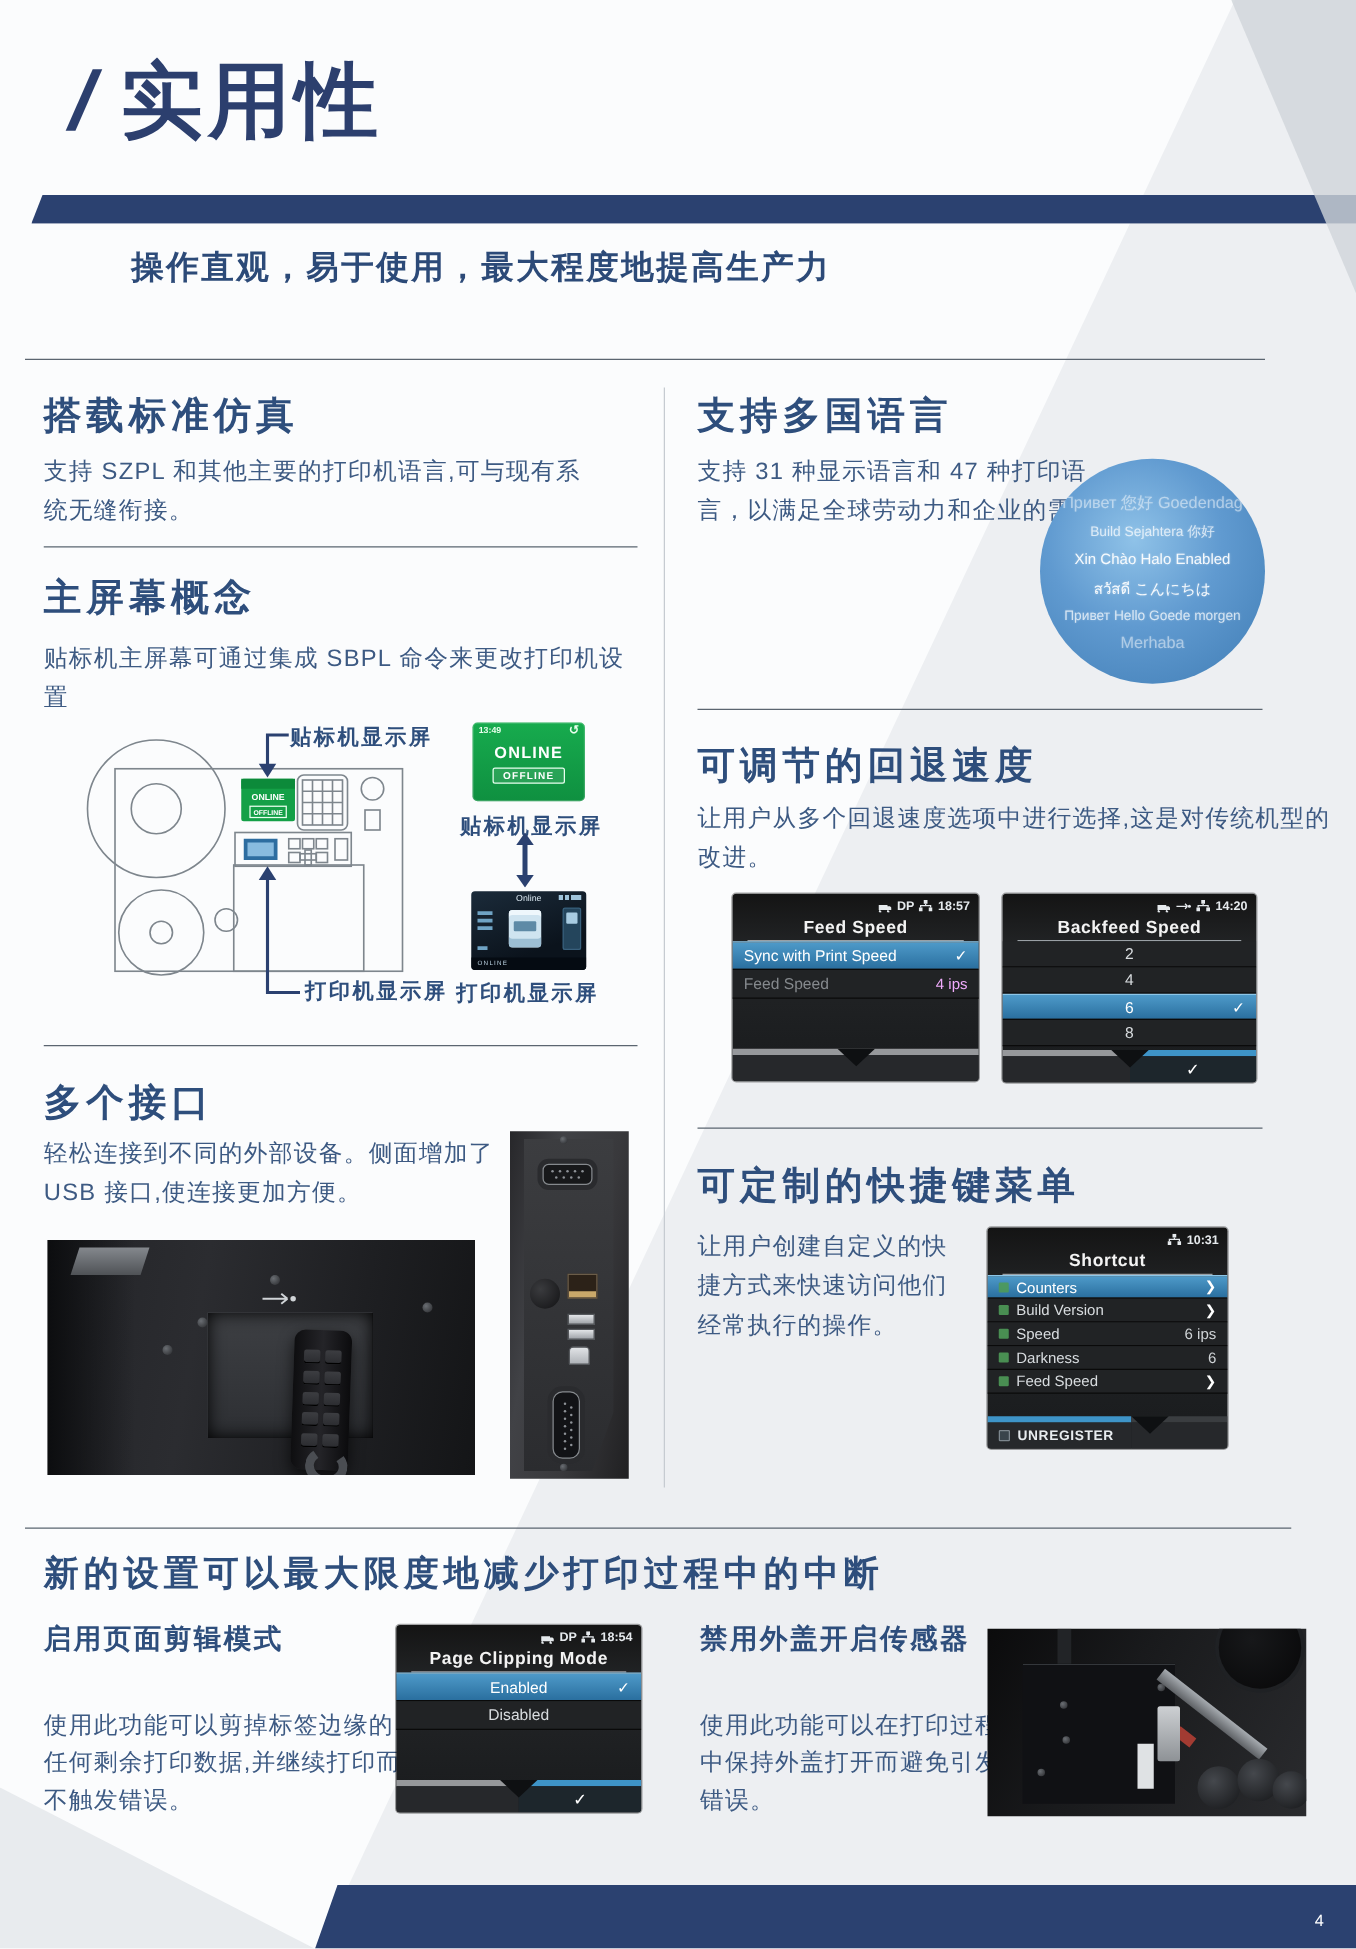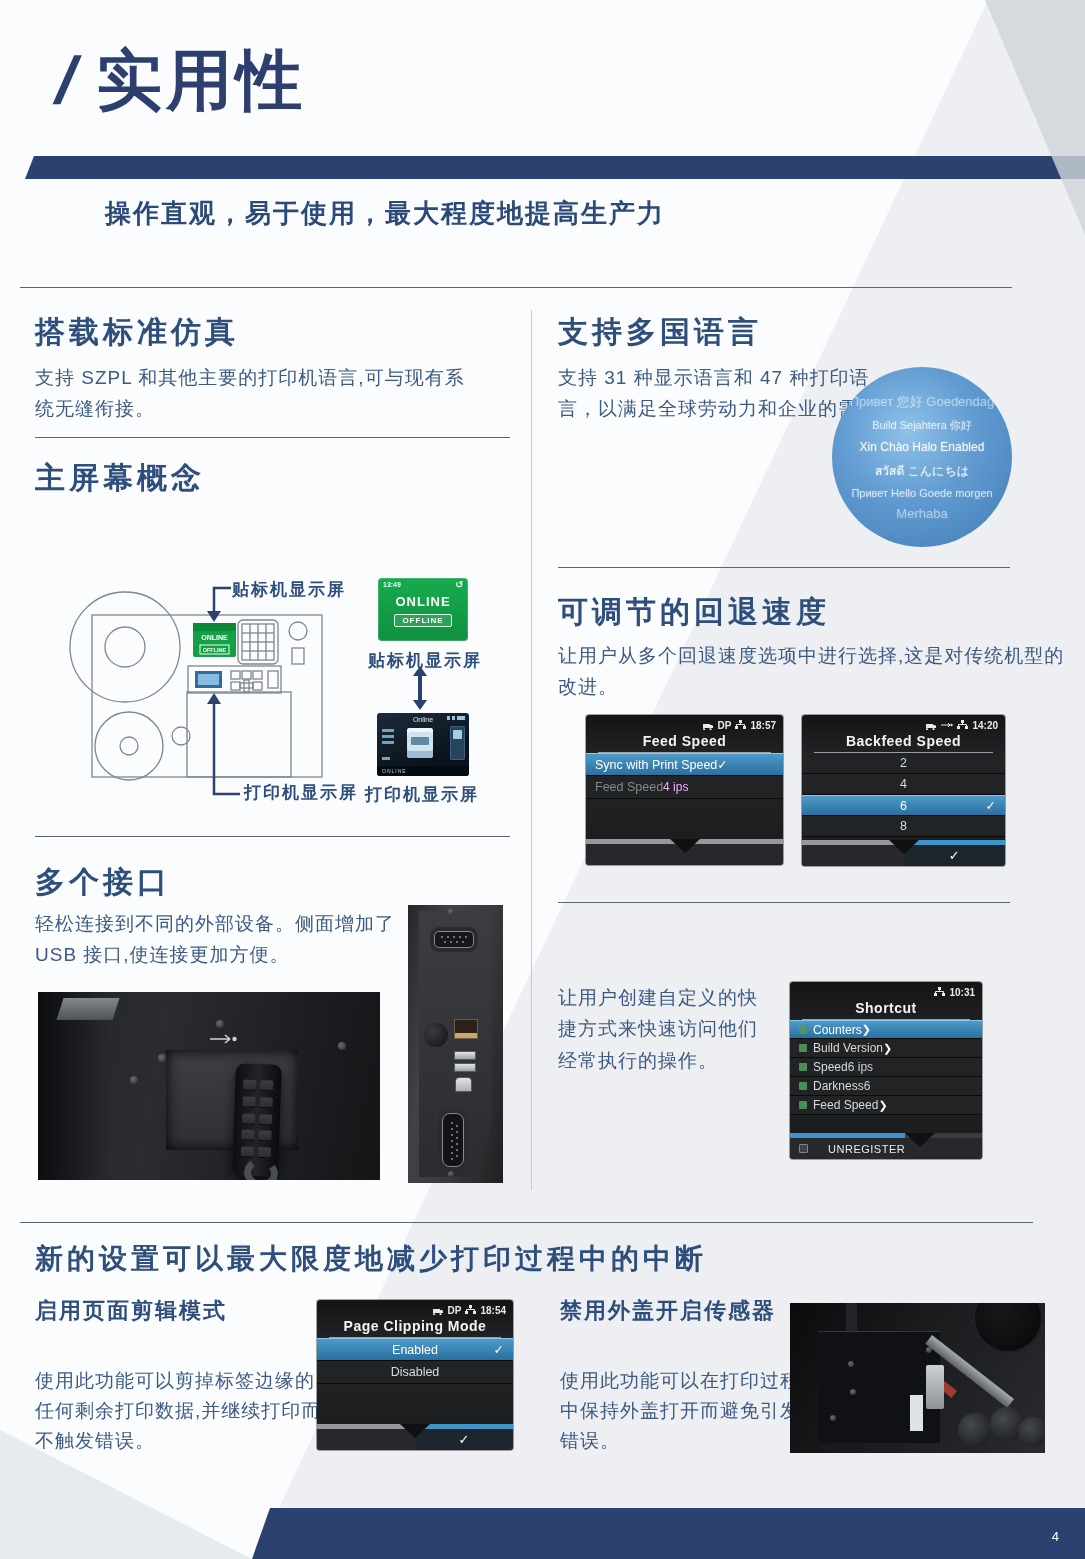--- a/index.html
+++ b/index.html
@@ -69,40 +69,40 @@
   .globe div:nth-child(1),.globe div:nth-child(6){font-size:13px;opacity:.55}
   .globe div:nth-child(2),.globe div:nth-child(5){opacity:.8;font-size:11px}
 
   
   .scr{position:absolute;border-radius:3px;overflow:hidden;z-index:5;color:#e8e8e8;
        background:linear-gradient(180deg,#141414,#232527 30%,#1b1d1f 85%);box-shadow:0 0 0 1px rgba(0,0,0,.35)}
   .st{height:17px;display:flex;justify-content:flex-end;align-items:center;gap:4px;padding:3px 7px 0;
       font-size:10px;font-weight:700;color:#e6eaed}
   .tt{text-align:center;font-size:14px;font-weight:700;color:#f3f3f3;padding-bottom:3px;margin:1px 12px 0;
       border-bottom:1px solid #9aa0a5;letter-spacing:.5px}
-  .srow{display:flex;justify-content:flex-start;align-items:center;height:23px;padding:0 9px;font-size:12.5px;
+  .srow{display:flex;justify-content:space-between;align-items:center;height:23px;padding:0 9px;font-size:12.5px;
         background:#212325;border-bottom:1px solid #0a0a0a;color:#d8dcdf}
   .srow.sm{height:19px;font-size:12px}
   .srow.sel{background:linear-gradient(180deg,#4e9ac9,#2a6f9f);border-top:1px solid #8cc6e8;color:#fff}
   .srow.dim{color:#85898d}
   .srow .val{color:#cfd3d6;font-size:12px}
   .srow.dim .val{color:#f0abfc}
   .srow.c{justify-content:center;position:relative}
   .srow.c .chk{position:absolute;right:9px}
   .chk{font-weight:700;color:#fff}
   .chev{font-size:11px;font-weight:700;color:#fff}
   .ric{width:8px;height:8px;background:#4e9a58;border-radius:1px;display:inline-block;margin-right:6px;opacity:.9}
   .rlab{display:flex;align-items:center}
   .bb{position:absolute;left:0;right:0;bottom:0;height:26px;display:flex;z-index:2}
   .bb .seg{flex:1}
   .strip{height:5px}
   .strip.gray{background:#96989b}.strip.blue{background:#3e94c8}.strip.dk{background:#3a3d40}
   .bar{height:21px;background:#26282b;display:flex;align-items:center;justify-content:center;font-size:13px}
   .bar.dkr{background:#1d262c}
-  .bar.lft{justify-content:space-between;padding-left:9px;font-size:11px;font-weight:400;letter-spacing:.5px;color:#e8ecef}
+  .bar.lft{justify-content:flex-start;padding-left:9px;font-size:11px;font-weight:700;letter-spacing:.5px;color:#e8ecef}
   .notch{position:absolute;top:0;width:0;height:0;border-left:15px solid transparent;border-right:15px solid transparent;
          border-top:14px solid #0e1012;z-index:3}
   .fic{width:9px;height:9px;background:#3a444b;border:1px solid #7d8archive;border:1px solid #7d868d;margin-right:6px;border-radius:1px}
 
   
   .photo{position:absolute;overflow:hidden;z-index:4}
   #ph-usb{left:38px;top:992px;width:342px;height:188px;background:linear-gradient(100deg,#232428 0%,#2b2c30 35%,#1e1f22 70%,#141517 100%)}
   .p-shadeL{position:absolute;left:0;top:0;width:70px;height:100%;background:linear-gradient(90deg,#0c0d0f,rgba(0,0,0,0))}
   .p-bracket{position:absolute;left:22px;top:6px;width:56px;height:22px;background:linear-gradient(180deg,#84888d,#4f5256);transform:skewX(-18deg)}
   .screw{position:absolute;width:8px;height:8px;border-radius:50%;background:radial-gradient(circle at 35% 35%,#6a6e73,#26272a)}
@@ -150,20 +150,21 @@
   <div class="bgshape" id="diagB"></div>
   <div class="abs subtitle z">操作直观，易于使用，最大程度地提高生产力</div>
   <div class="hr" style="left:20px;top:287px;width:992px"></div>
   <div class="vr" style="left:531px;top:310px;height:880px"></div>
 
   <div class="hd" style="left:35px;top:312px">搭载标准仿真</div>
   <div class="bd" style="left:35px;top:362px;width:448px">支持 SZPL 和其他主要的打印机语言,可与现有系统无缝衔接。</div>
   <div class="hr" style="left:35px;top:437px;width:475px"></div>
 
   <div class="hd" style="left:35px;top:458px">主屏幕概念</div>
+  <div class="bd" style="left:35px;top:512px;width:480px">贴标机主屏幕可通过集成 SBPL 命令来更改打印机设置</div>
 
   <svg class="abs z" style="left:35px;top:570px" width="470" height="270" viewBox="0 0 470 270">
     <g fill="none" stroke="#7e868d" stroke-width="1.3">
       <rect x="57" y="45" width="230" height="162"></rect>
       <rect x="152" y="122" width="104" height="85"></rect>
       <circle cx="90" cy="77" r="55"></circle>
         <circle cx="90" cy="77" r="20"></circle>
       <circle cx="94" cy="176" r="34"></circle>
         <circle cx="94" cy="176" r="9"></circle>
       <circle cx="146" cy="166" r="9"></circle>
@@ -392,20 +393,21 @@
           <div class="strip blue"></div>
           <div class="bar dkr">
             <span class="chk">✓</span>
           </div>
         </div>
       <div class="notch" style="left:50%;transform:translateX(-50%)"></div>
     </div>
   </div>
   <div class="hr" style="left:558px;top:902px;width:452px"></div>
 
+  <div class="hd" style="left:558px;top:928px">可定制的快捷键菜单</div>
   <div class="bd" style="left:558px;top:982px;width:218px">让用户创建自定义的快捷方式来快速访问他们经常执行的操作。</div>
 
   <div class="scr" style="left:790px;top:982px;width:192px;height:177px">
     <div class="st">
       <svg width="11" height="10" viewBox="0 0 11 10">
           <g fill="#e6eaed">
             <rect x="4" width="3" height="3"></rect>
             <rect y="6" width="3" height="3"></rect>
             <rect x="8" y="6" width="3" height="3"></rect>
           </g>

